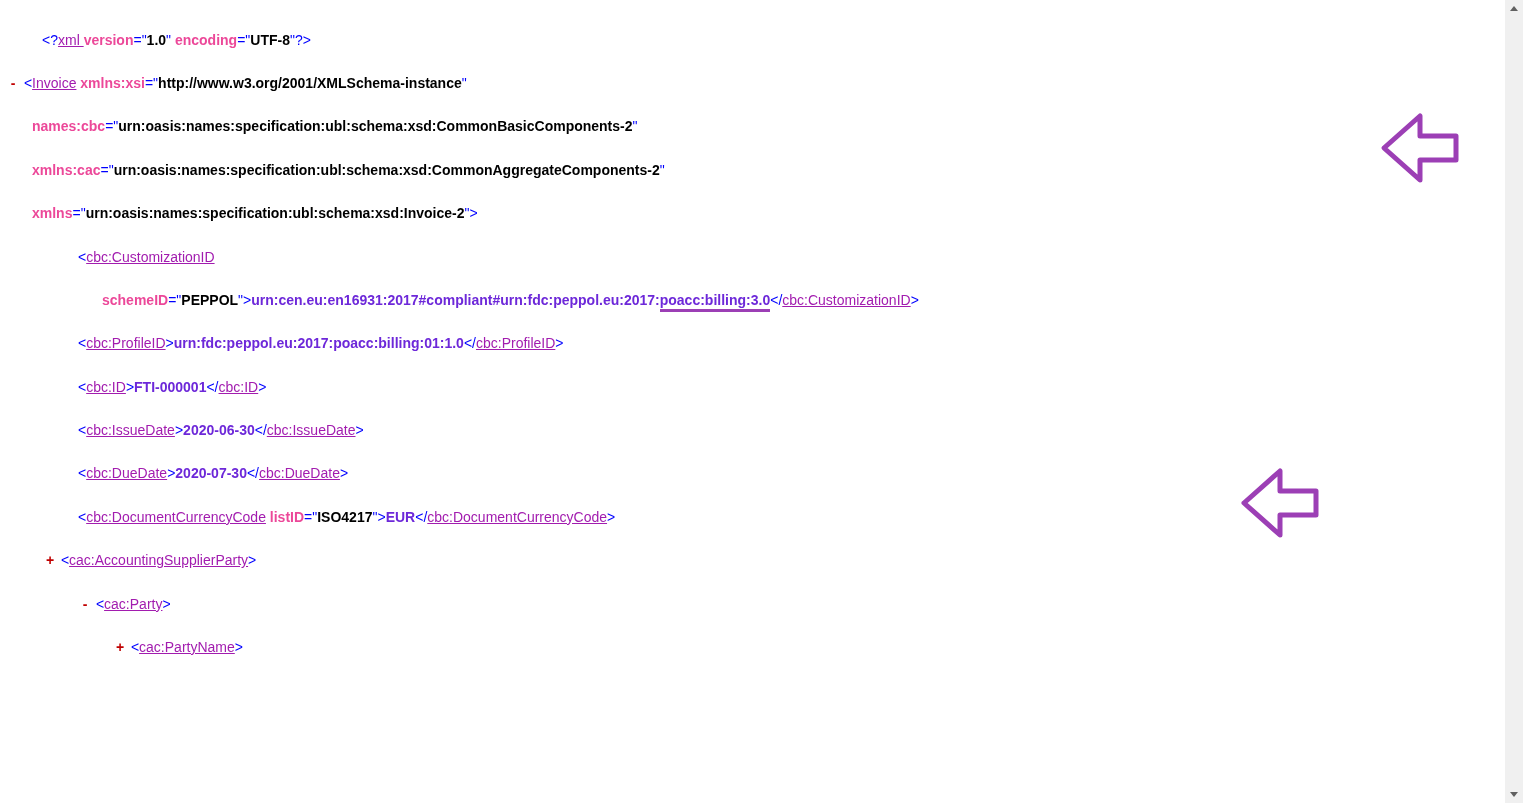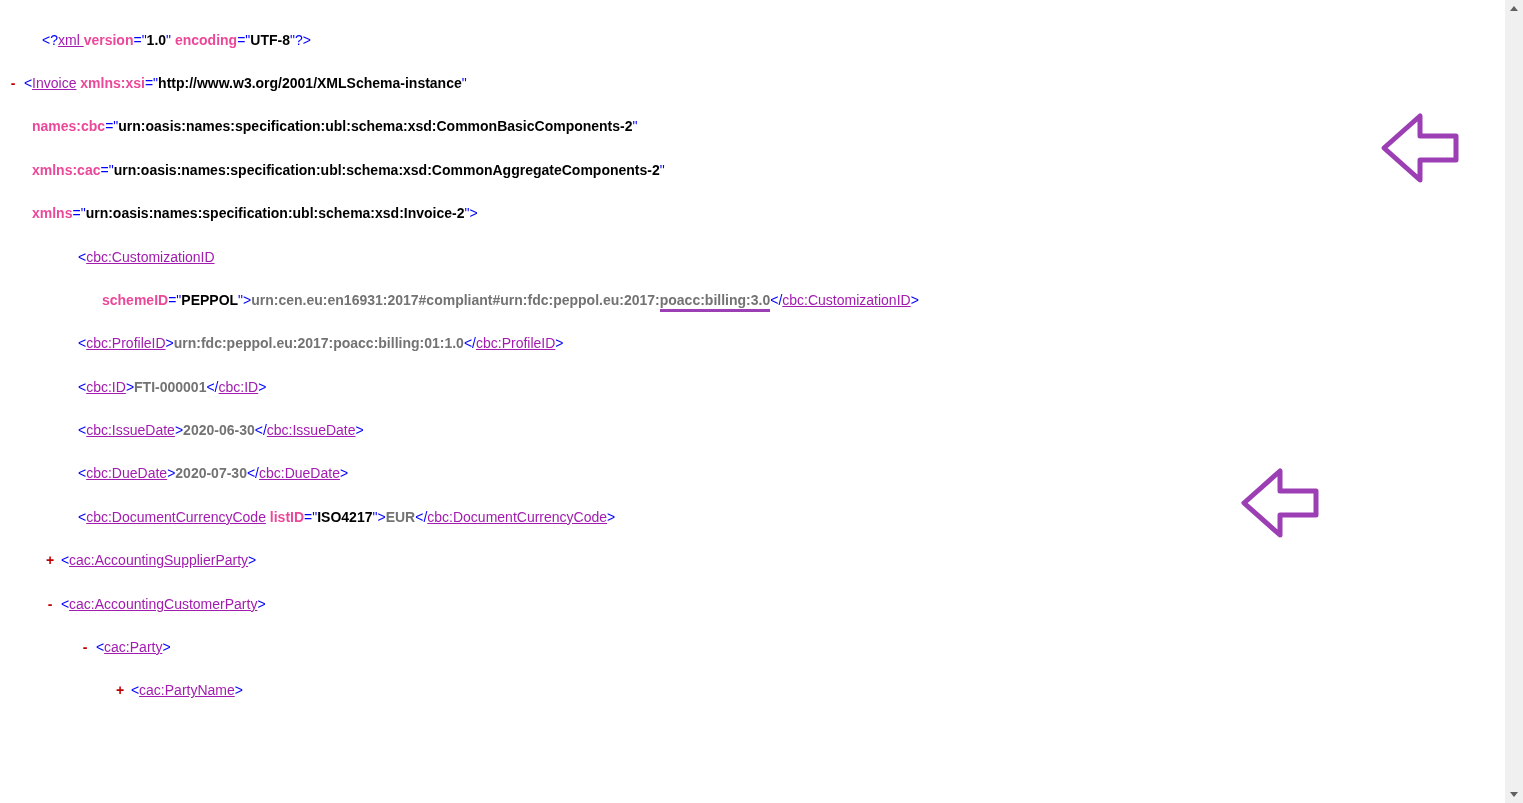--- a/index.html
+++ b/index.html
@@ -8,21 +8,21 @@
   .scroll-arrow { position:absolute; left:0; width:18px; height:18px; display:flex; align-items:center; justify-content:center; background:#f0f0f0; }
   .scroll-arrow svg { display:block; }
   .content { padding:8px 0 0 22px; white-space:pre; }
   .line { display:block; }
   .toggle { display:inline-block; width:14px; margin-left:-16px; text-align:center; color:#c00000; font-weight:bold; }
   .br { color:#0000ff; }
   .tag { color:#a21caf;text-decoration:underline; }
   .attr { color:#ec4899;font-weight:bold; }
   .eq { color:#0000ff; }
   .val { color:#000; font-weight:bold; }
-  .txt { color:#737373; font-weight:bold; }
+  .txt { color:#6d28d9; font-weight:bold; }
   .underlined { border-bottom:3px solid #9c3fb5; padding-bottom:1px; }
   .arrow { position:absolute; }
   .arrow svg { display:block; }
 </style>
 </head>
 <body>
 
 <div class="viewport">
 
   <div class="arrow" style="top:108px; left:1380px;">
@@ -43,21 +43,20 @@
 <span class="line" style="padding-left:10px"><span class="attr">xmlns:cac</span><span class="eq">="</span><span class="val">urn:oasis:names:specification:ubl:schema:xsd:CommonAggregateComponents-2</span><span class="eq">"</span></span>
 <span class="line" style="padding-left:10px"><span class="attr">xmlns</span><span class="eq">="</span><span class="val">urn:oasis:names:specification:ubl:schema:xsd:Invoice-2</span><span class="eq">"</span><span class="br">&gt;</span></span>
 <span class="line" style="padding-left:56px"><span class="br">&lt;</span><span class="tag">cbc:CustomizationID</span></span>
 <span class="line" style="padding-left:80px"><span class="attr">schemeID</span><span class="eq">="</span><span class="val">PEPPOL</span><span class="eq">"</span><span class="br">&gt;</span><span class="txt">urn:cen.eu:en16931:2017#compliant#urn:fdc:peppol.eu:2017:</span><span class="txt underlined">poacc:billing:3.0</span><span class="br">&lt;/</span><span class="tag">cbc:CustomizationID</span><span class="br">&gt;</span></span>
 <span class="line" style="padding-left:56px"><span class="br">&lt;</span><span class="tag">cbc:ProfileID</span><span class="br">&gt;</span><span class="txt">urn:fdc:peppol.eu:2017:poacc:billing:01:1.0</span><span class="br">&lt;/</span><span class="tag">cbc:ProfileID</span><span class="br">&gt;</span></span>
 <span class="line" style="padding-left:56px"><span class="br">&lt;</span><span class="tag">cbc:ID</span><span class="br">&gt;</span><span class="txt">FTI-000001</span><span class="br">&lt;/</span><span class="tag">cbc:ID</span><span class="br">&gt;</span></span>
 <span class="line" style="padding-left:56px"><span class="br">&lt;</span><span class="tag">cbc:IssueDate</span><span class="br">&gt;</span><span class="txt">2020-06-30</span><span class="br">&lt;/</span><span class="tag">cbc:IssueDate</span><span class="br">&gt;</span></span>
 <span class="line" style="padding-left:56px"><span class="br">&lt;</span><span class="tag">cbc:DueDate</span><span class="br">&gt;</span><span class="txt">2020-07-30</span><span class="br">&lt;/</span><span class="tag">cbc:DueDate</span><span class="br">&gt;</span></span>
 <span class="line" style="padding-left:56px"><span class="br">&lt;</span><span class="tag">cbc:DocumentCurrencyCode</span> <span class="attr">listID</span><span class="eq">="</span><span class="val">ISO4217</span><span class="eq">"</span><span class="br">&gt;</span><span class="txt">EUR</span><span class="br">&lt;/</span><span class="tag">cbc:DocumentCurrencyCode</span><span class="br">&gt;</span></span>
 <span class="line" style="padding-left:37px"><span class="toggle">+</span> <span class="br">&lt;</span><span class="tag">cac:AccountingSupplierParty</span><span class="br">&gt;</span></span>
-<span class="line" style="padding-left:37px"><span class="toggle">-</span> <span class="br">&lt;</span><span class="tag">cac:AccountingCustomerParty</span><span class="br">&gt;</span></span>
 <span class="line" style="padding-left:72px"><span class="toggle">-</span> <span class="br">&lt;</span><span class="tag">cac:Party</span><span class="br">&gt;</span></span>
 <span class="line" style="padding-left:107px"><span class="toggle">+</span> <span class="br">&lt;</span><span class="tag">cac:PartyName</span><span class="br">&gt;</span></span>
 
 
 
 
 
 
 
 

